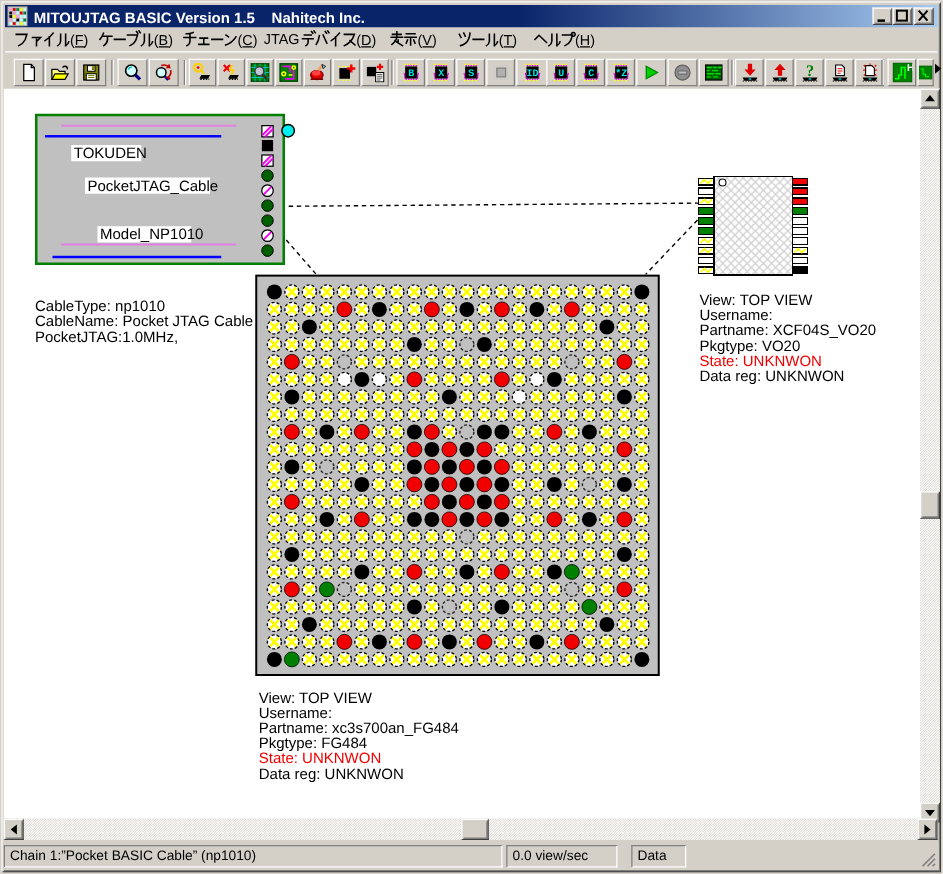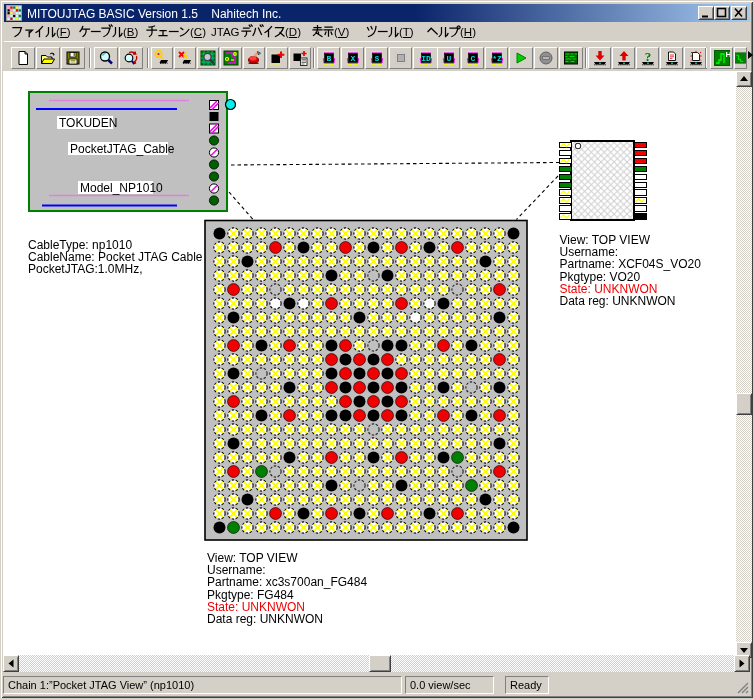--- a/index.html
+++ b/index.html
@@ -1,19 +1,19 @@
 <!DOCTYPE html>
 <html><head><meta charset="utf-8"><style>
 * { margin:0; padding:0; box-sizing:border-box; }
 body { width:754px; height:699px; font-family:"Liberation Sans", sans-serif; background:#d4d0c8; overflow:hidden; position:relative; }
 .frame { position:absolute; left:0; top:0; width:754px; height:699px; background:#d4d0c8;
   border:1px solid #d4d0c8; box-shadow: inset 1px 1px 0 #fff, inset -1px -1px 0 #404040, inset 2px 2px 0 #d4d0c8, inset -2px -2px 0 #808080; }
 .title { position:absolute; left:4px; top:4px; width:746px; height:18px;
   background:linear-gradient(to right,#0a246a 0%,#0a246a 55%,#a6caf0 100%); color:#fff; }
-.title .txt { position:absolute; left:23px; top:2.5px; font-size:12px; font-weight:normal; letter-spacing:0; white-space:pre; }
+.title .txt { position:absolute; left:23px; top:2.5px; font-size:12px; font-weight:bold; letter-spacing:0; white-space:pre; }
 .title .ico { position:absolute; left:2px; top:1px; }
 .wbtn { position:absolute; top:2px; width:16px; height:14px; background:#d4d0c8;
   border:1px solid; border-color:#fff #404040 #404040 #fff; box-shadow: inset 1px 1px 0 #d4d0c8, inset -1px -1px 0 #808080;
   font-size:10px; line-height:12px; text-align:center; color:#000; font-weight:bold; font-family:"Liberation Mono",monospace; }
 .menu { position:absolute; left:4px; top:22px; width:746px; height:19px; background:#d4d0c8; }
 .toolbar { position:absolute; left:4px; top:41px; width:746px; height:30px; background:#d4d0c8; border-top:1px solid #fff; }
 .tbtn { position:absolute; top:5px; height:22px; background:#d4d0c8; border:1px solid; border-color:#fff #808080 #808080 #fff;
   display:flex; align-items:center; justify-content:center; }
 .tsep { position:absolute; top:6px; width:2px; height:20px; border-left:1px solid #808080; border-right:1px solid #fff; }
 .canvas { position:absolute; left:3px; top:71px; width:733px; height:584px; background:#fff; }
@@ -956,18 +956,18 @@
   <div class="sbtrack" style="left:0;top:0;width:747px;height:17px"></div>
   <div class="sbtn" style="left:0;top:0;width:16px;height:17px"><svg width="14" height="15" viewBox="0 0 14 15">
         <path d="M4.5,7.5 L9.5,3.5 V11.5 Z" fill="#000"></path>
       </svg></div>
   <div class="sbtn" style="left:366px;top:0;width:22px;height:17px"></div>
   <div class="sbtn" style="left:731px;top:0;width:16px;height:17px"><svg width="14" height="15" viewBox="0 0 14 15">
         <path d="M9.5,7.5 L4.5,3.5 V11.5 Z" fill="#000"></path>
       </svg></div>
 </div>
 <div class="status">
-  <div class="spanel" style="left:0px;width:399px">Chain 1:”Pocket JTAG View” (np1010)</div>
+  <div class="spanel" style="left:0px;width:399px">Chain 1:”Pocket BASIC Cable” (np1010)</div>
   <div class="spanel" style="left:402px;width:89px">0.0 view/sec</div>
-  <div class="spanel" style="left:502px;width:44px">Ready</div>
+  <div class="spanel" style="left:502px;width:44px">Data</div>
   <svg width="12" height="12" style="position:absolute;right:2px;bottom:2px" viewBox="0 0 12 12">
       <path d="M11,1 L1,11 M11,5 L5,11 M11,9 L9,11" stroke="#808080" stroke-width="1.4"></path>
     </svg>
 </div>
 </body></html>

